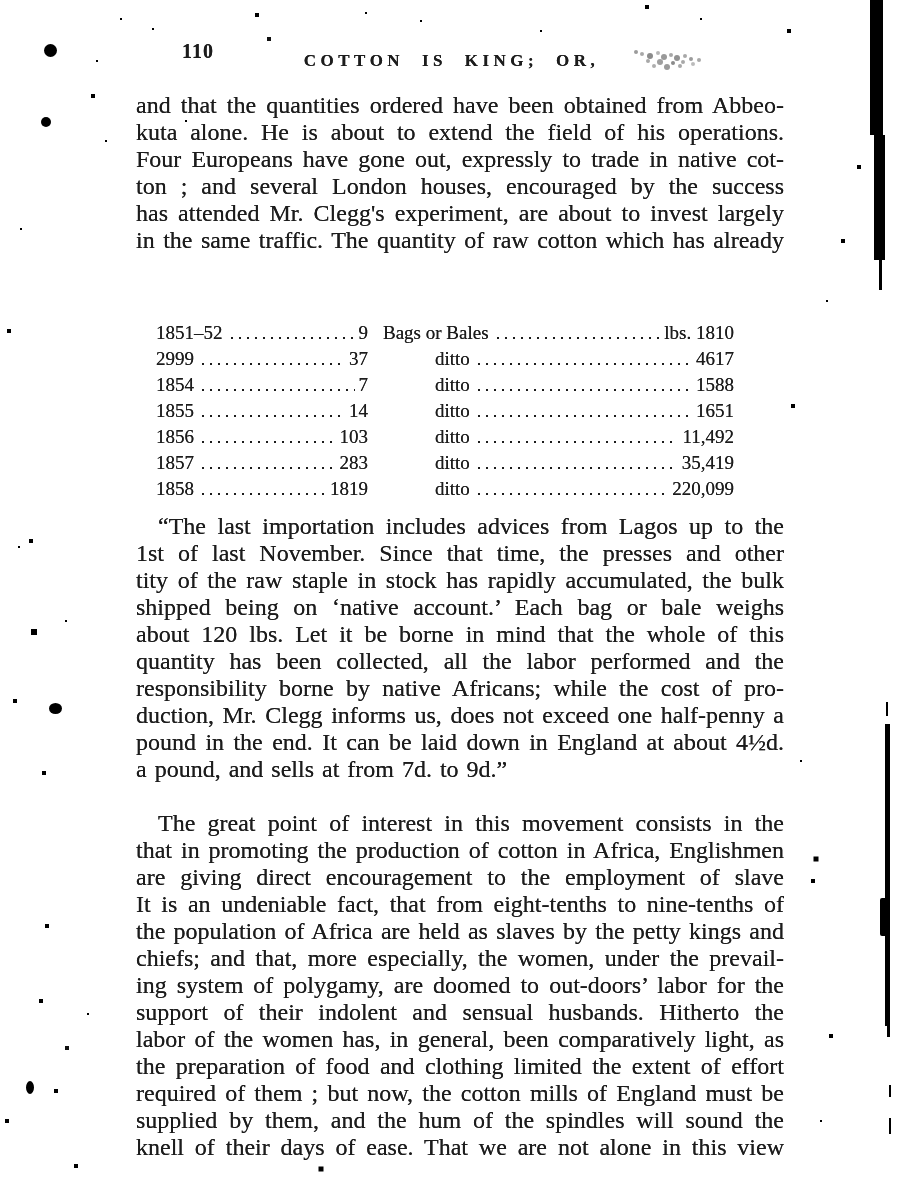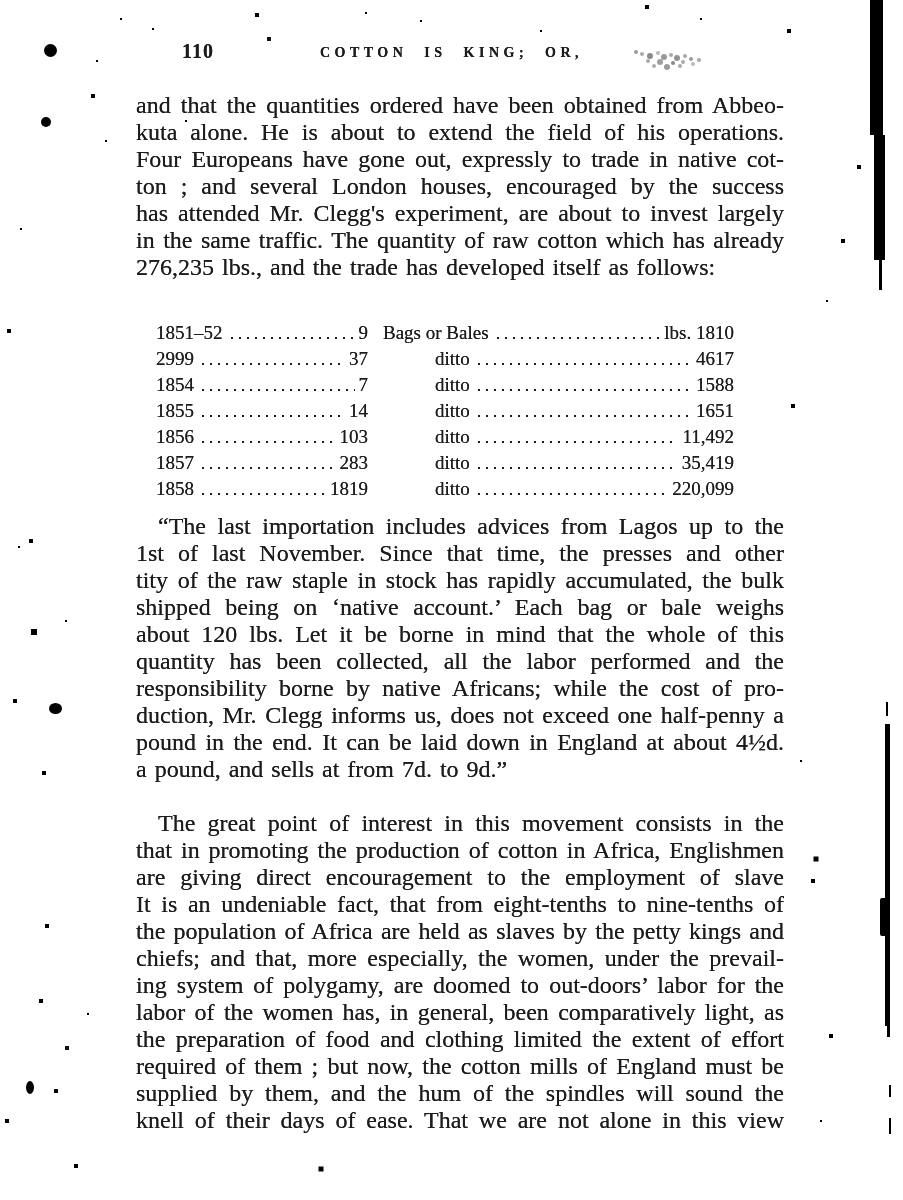--- a/index.html
+++ b/index.html
@@ -6,22 +6,22 @@
   html,body { background:#e9e9e9; }
   .page {
     position:relative; width:903px; height:1200px; background:#ffffff;
     font-family:"Liberation Serif", serif; color:#1c1c1c; overflow:hidden;
     text-shadow:0 0 0.4px rgba(20,20,20,0.85);
   }
   
   .header { position:absolute; top:40px; left:0; width:903px; height:34px; }
   .page-number { position:absolute; left:152px; top:0; font-size:20px; font-weight:bold; letter-spacing:1px;margin-left:30px; }
   .running-title {
-    position:absolute; left:0; right:0; top:5px; text-align:center;
-    font-size:14px; font-weight:bold; letter-spacing:4.5px; word-spacing:9px;
+    position:absolute; left:0; right:0; top:11px; text-align:center;
+    font-size:17px; font-weight:bold; letter-spacing:4.5px; word-spacing:9px;
   }
   .smudge {
     position:absolute; left:634px; top:10px; width:4px; height:4px; border-radius:50%;
     background:#8a8a8a; filter:blur(0.4px); opacity:.85;
     box-shadow: 6px 2px 0 0 #9a9a9a, 14px 4px 0 1px #777, 22px 1px 0 0 #aaa,
       28px 5px 0 1px #888, 35px 3px 0 0 #999, 41px 6px 0 1px #808080,
       49px 4px 0 0 #9a9a9a, 55px 7px 0 0 #8a8a8a, 12px 9px 0 0 #999,
       24px 10px 0 1px #8f8f8f, 37px 11px 0 0 #777, 47px 10px 0 0 #9a9a9a,
       18px 14px 0 0 #a0a0a0, 31px 15px 0 1px #8a8a8a, 44px 14px 0 0 #999,
       57px 12px 0 0 #b0b0b0, 63px 8px 0 0 #999;
@@ -80,21 +80,20 @@
     <span class="smudge"></span>
   </div>
 
   <div class="para p1">
       <div class="line j">and that the quantities ordered have been obtained from Abbeo-</div>
       <div class="line j">kuta alone.  He is about to extend the field of his operations.</div>
       <div class="line j">Four Europeans have gone out, expressly to trade in native cot-</div>
       <div class="line j">ton ; and several London houses, encouraged by the success which</div>
       <div class="line j">has attended Mr. Clegg's experiment, are about to invest largely</div>
       <div class="line j">in the same traffic.  The quantity of raw cotton which has already</div>
-      <div class="line">276,235 lbs., and the trade has developed itself as follows:</div>
     </div>
 
   <div class="imports">
       <div class="trow">
         <span class="c1">
           <span class="year">1851–52</span>
           <span class="dots"></span>
           <span class="bags">9</span>
         </span>
         <span class="c2">
@@ -191,20 +190,21 @@
     </div>
 
   <div class="para p3">
       <div class="line j indent">The great point of interest in this movement consists in the fact,</div>
       <div class="line j">that in promoting the production of cotton in Africa, Englishmen</div>
       <div class="line j">are giving direct encouragement to the employment of slave labor.</div>
       <div class="line j">It is an undeniable fact, that from eight-tenths to nine-tenths of</div>
       <div class="line j">the population of Africa are held as slaves by the petty kings and</div>
       <div class="line j">chiefs; and that, more especially, the women, under the prevail-</div>
       <div class="line j">ing system of polygamy, are doomed to out-doors’ labor for the</div>
+      <div class="line j">support of their indolent and sensual husbands.  Hitherto the</div>
       <div class="line j">labor of the women has, in general, been comparatively light, as</div>
       <div class="line j">the preparation of food and clothing limited the extent of effort</div>
       <div class="line j">required of them ; but now, the cotton mills of England must be</div>
       <div class="line j">supplied by them, and the hum of the spindles will sound the</div>
       <div class="line j">knell of their days of ease.  That we are not alone in this view</div>
     </div>
 
   <div class="specks"></div>
   <div class="blob" style="left:44px;top:44px;width:13px;height:13px;"></div>
   <div class="blob" style="left:41px;top:117px;width:10px;height:10px;"></div>

